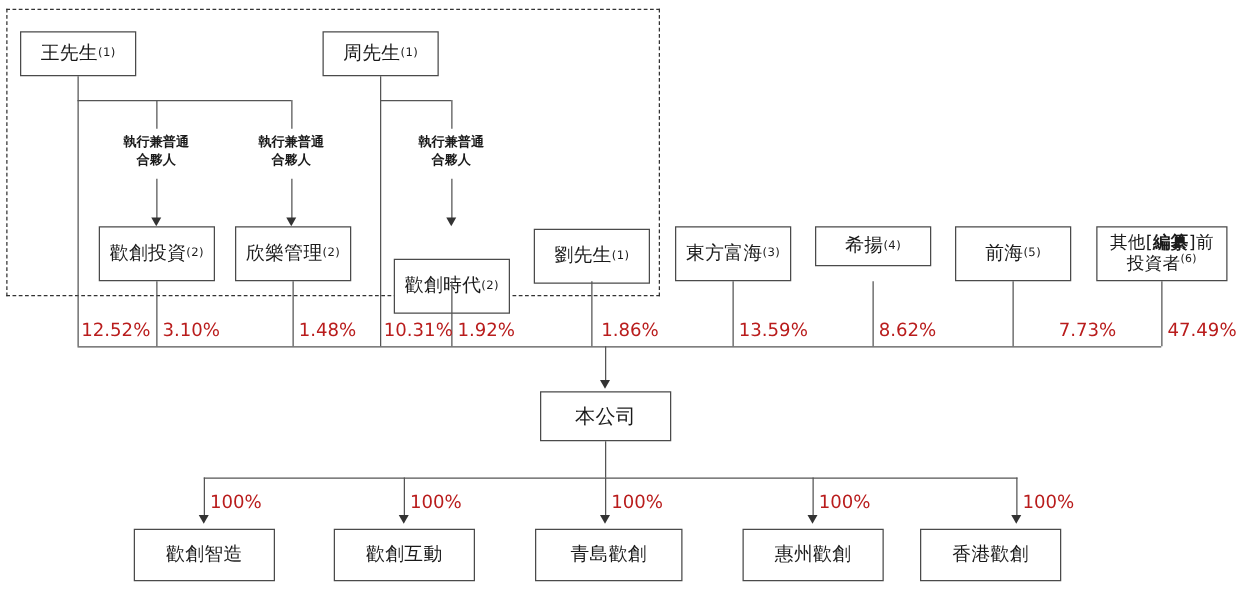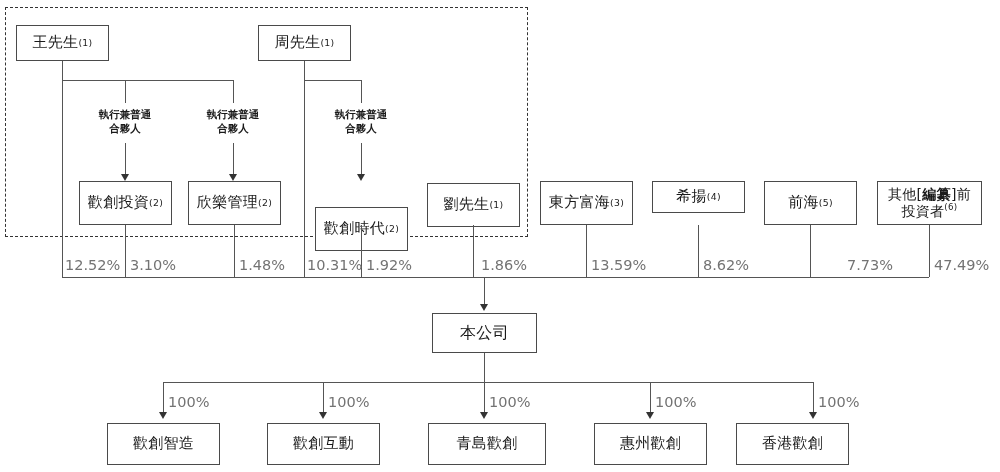--- a/index.html
+++ b/index.html
@@ -45,21 +45,21 @@
   .dashbox{
     position:absolute;
     box-sizing:border-box;
     border:1.6px dashed #333;
     background:transparent;
   }
   .pct{
     position:absolute;
     font-size:14.5px;
     white-space:nowrap;
-    color:#737373;
+    color:#b91c1c;
   }
   .role{
     position:absolute;
     font-size:10.5px;
     line-height:1.3;
     text-align:center;
     white-space:nowrap;
     color:#1a1a1a;
     font-weight:600;
   }

